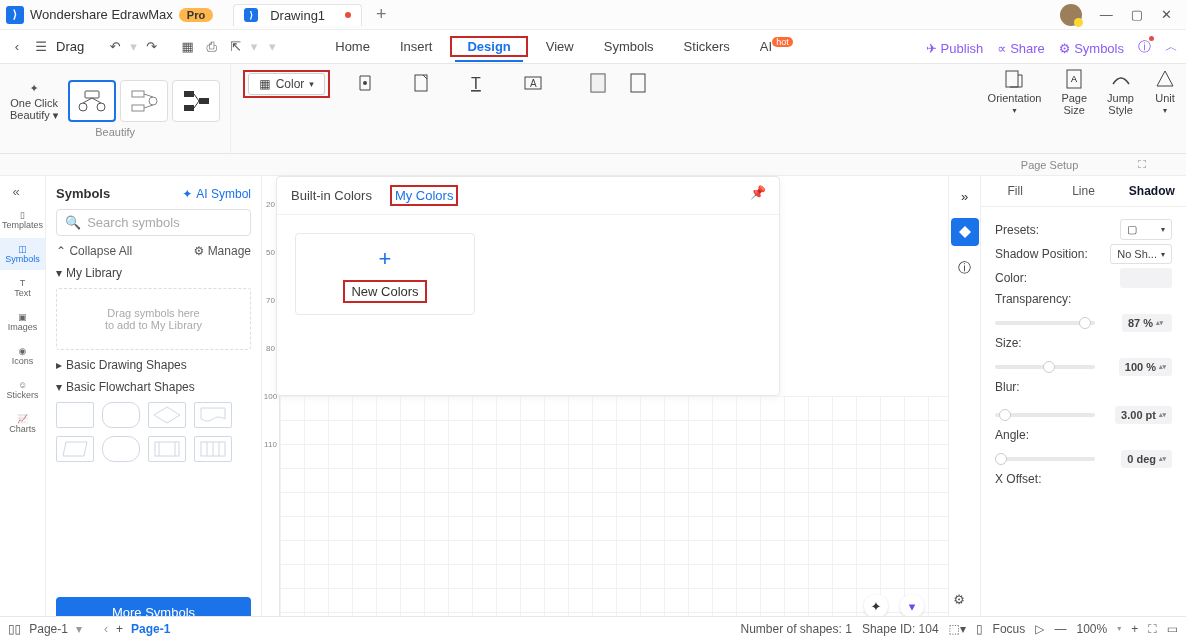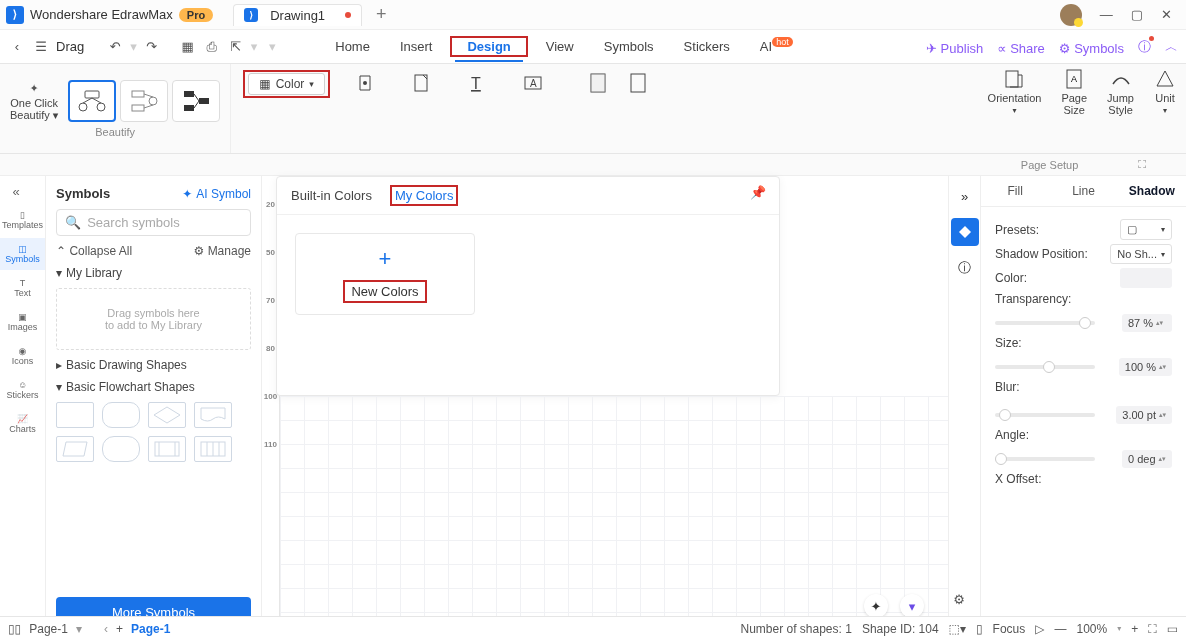--- a/index.html
+++ b/index.html
@@ -52,21 +52,21 @@
 .sp-row { display:flex; justify-content:space-between; color:#555; font-size:12px;}
 .lib-box { border:1px dashed #ddd; padding:18px 8px; text-align:center; color:#aaa; font-size:11px; border-radius:3px;}
 .sec-title { font-size:12px; color:#444; display:flex; align-items:center; gap:4px;}
 .shapes-row { display:flex; gap:8px; flex-wrap:wrap;}
 .shape-sw { width:38px; height:26px; border:1px solid #cfd8e3; border-radius:2px; display:flex; align-items:center; justify-content:center;}
 .more-btn { background:#1a73e8; color:#fff; text-align:center; padding:8px; border-radius:4px; margin-top:auto; font-size:13px;}
 
 .canvas-wrap { flex:1; display:flex; flex-direction:column; position:relative; background:#f8f9fb;}
 .ruler-area { height:460px; position:relative; background:#fff; margin:0; }
 .ruler-side { position:absolute; left:0; top:0; bottom:0; width:18px; background:#fff; border-right:1px solid #e6e6e6; display:flex; flex-direction:column; font-size:8px; color:#888; padding-top:24px;}
-.ruler-side span { height:48px; display:flex; align-items:flex-start; justify-content:center;font-weight:bold;}
+.ruler-side span { height:48px; display:flex; align-items:flex-start; justify-content:center;}
 .popup { position:absolute; left:14px; top:0; width:504px; height:220px; background:#fff; border:1px solid #e8e8e8; box-shadow:0 2px 10px rgba(0,0,0,0.05); border-radius:4px; }
 .popup-head { display:flex; align-items:center; padding:8px 14px; gap:18px; border-bottom:1px solid #f0f0f0;}
 .popup-tab { font-size:13px; color:#444;}
 .popup-tab.active { color:#1a73e8; }
 .popup-body { padding:18px;}
 .color-card { width:180px; height:82px; border:1px solid #e8e8e8; border-radius:4px; display:flex; flex-direction:column; align-items:center; justify-content:center; gap:8px;}
 .plus-ic { font-size:22px; color:#1a73e8; font-weight:300;}
 .pin-ic { position:absolute; right:12px; top:8px; color:#444; }
 .canvas-area { flex:1; background-image: linear-gradient(#f0f1f4 1px, transparent 1px), linear-gradient(90deg, #f0f1f4 1px, transparent 1px); background-size: 24px 24px; position:relative;}
 .float-circ { position:absolute; width:24px; height:24px; border-radius:50%; background:#fff; box-shadow:0 1px 3px rgba(0,0,0,0.15); display:flex; align-items:center; justify-content:center;}
@@ -81,21 +81,21 @@
 
 .rightpanel { width:206px; border-left:1px solid #eee; display:flex; flex-direction:column; }
 .rp-tabs { display:flex; border-bottom:1px solid #eee; }
 .rp-tab { flex:1; text-align:center; padding:8px 4px; font-size:12px; color:#555;}
 .rp-tab.active { color:#0f172a; font-weight:600;}
 .rp-body { padding:12px 14px; display:flex; flex-direction:column; gap:4px; font-size:12px; color:#444; overflow:auto;}
 .rp-row { display:flex; justify-content:space-between; align-items:center;}
 .sel-box { border:1px solid #e0e0e0; border-radius:3px; padding:3px 6px; min-width:52px; display:flex; align-items:center; justify-content:space-between; gap:4px; background:#fff; font-size:11px;}
 .slider { height:4px; background:#e8e8e8; border-radius:2px; position:relative; width:100px;}
 .slider .thumb { width:12px; height:12px; background:#fff; border:1px solid #ccc; border-radius:50%; position:absolute; top:-4px;}
-.val-box { background:#f2f2f4; border-radius:3px; padding:3px 6px; min-width:50px; text-align:center; font-size:11px; display:flex; align-items:center; gap:3px;}
+.val-box { background:#f2f2f4; border-radius:3px; padding:3px 6px; min-width:50px; text-align:center; font-size:11px; display:flex; align-items:center; gap:3px;font-weight:bold;}
 .spin { display:flex; flex-direction:column; font-size:7px; color:#888; line-height:6px;}
 
 
 .statusbar { height:24px; border-top:1px solid #e6e6e6; display:flex; align-items:center; padding:0 8px; font-size:12px; color:#555; gap:8px; position:absolute; bottom:0; left:0; right:0; background:#fff;}
 .sb-right { margin-left:auto; display:flex; align-items:center; gap:10px;}
 .page-active { color:#1a73e8; font-weight:600;}
 .settings-float { position:absolute; right:216px; bottom:30px; width:22px; height:22px; display:flex; align-items:center; justify-content:center; color:#555;}
 
 svg { display:block; }
 </style>

